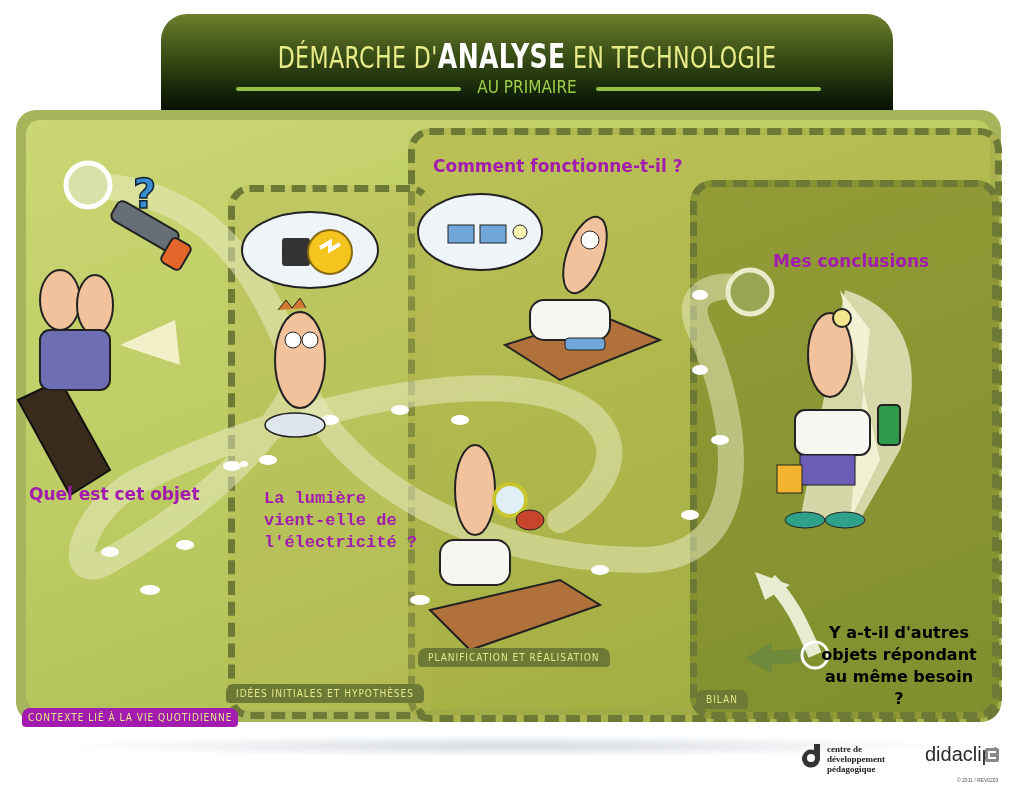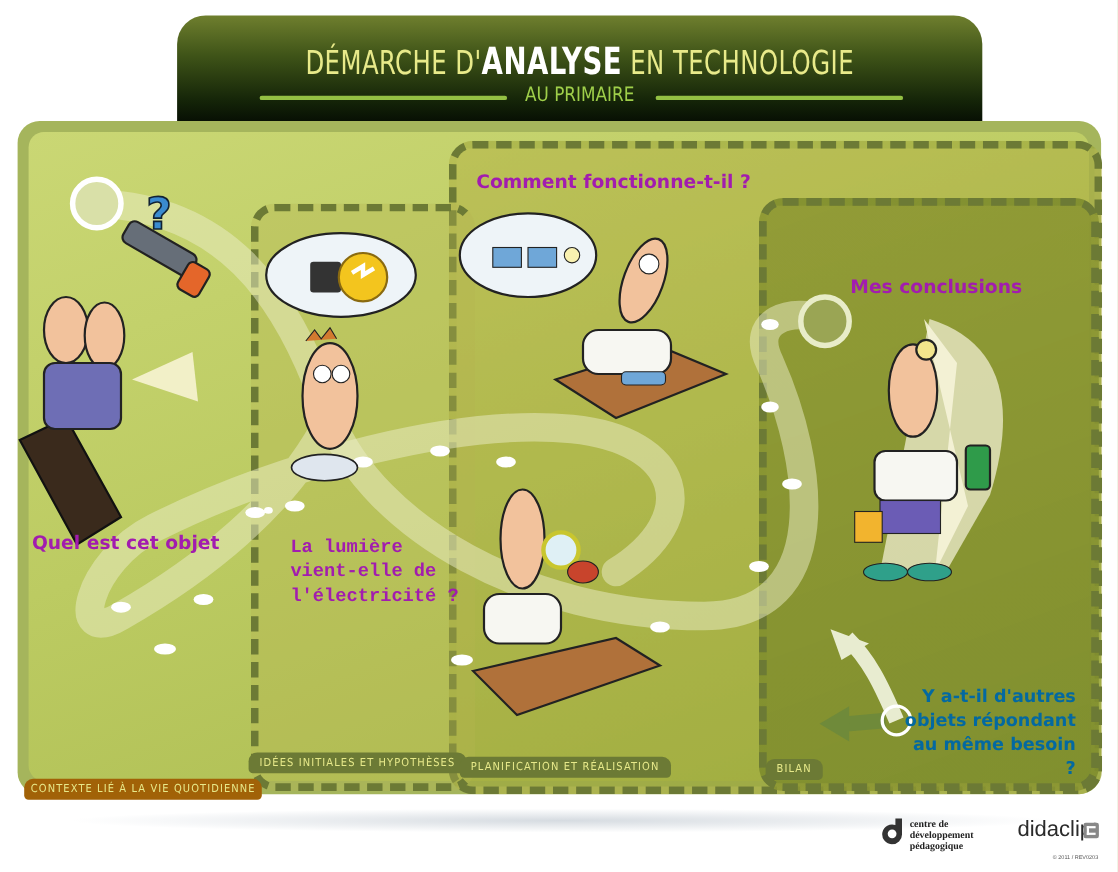--- a/index.html
+++ b/index.html
@@ -21,22 +21,22 @@
   .zone{border:7px dashed #6c7a35;border-radius:22px;}
   .z2{left:228px;top:185px;width:190px;height:520px;background:rgba(180,180,80,0.35);border-right-color:transparent;}
   .z3{left:408px;top:128px;width:580px;height:580px;background:linear-gradient(160deg,rgba(180,178,70,0.55),rgba(150,160,50,0.55));}
   .z4{left:690px;top:180px;width:295px;height:525px;background:linear-gradient(160deg,rgba(140,150,50,0.85),rgba(125,140,45,0.9));}
   
   svg.path{left:0;top:0;}
   
   .q{font-family:"DejaVu Sans",sans-serif;font-weight:bold;color:#a21caf;font-size:17px;line-height:22px;}
   .tab{background:#6c7a35;color:#e7e98a;font-size:10px;letter-spacing:1px;padding:4px 10px;border-radius:8px 8px 4px 4px;
     font-family:"DejaVu Sans Condensed","DejaVu Sans",sans-serif;white-space:nowrap;}
-  .tab-ctx{background:#a16207;left:22px;top:708px;padding:4px 6px;}
-  .hand{font-family:"DejaVu Sans",sans-serif;font-weight:bold;color:#0369a1;font-size:16px;line-height:22px;text-align:right;}
+  .tab-ctx{background:#a21caf;left:22px;top:708px;padding:4px 6px;}
+  .hand{font-family:"DejaVu Sans",sans-serif;font-weight:bold;color:#000000;font-size:16px;line-height:22px;text-align:center;}
   
   .cdp-text{font-family:Liberation Serif, serif;font-size:9px;line-height:10px;color:#222;font-weight:bold;}
   .dida{font-family:"Liberation Sans",sans-serif;font-size:20px;color:#2a2a2a;}
   .copy{font-family:"Liberation Sans",sans-serif;font-size:5px;color:#555;}
   .shadow{left:60px;top:735px;width:900px;height:22px;border-radius:50%;
     background:radial-gradient(ellipse at center,rgba(180,190,200,0.55) 0%,rgba(255,255,255,0) 70%);}
 </style>
 </head>
 <body>
 
@@ -168,21 +168,21 @@
 </div>
 <div class="abs q" style="left:773px;top:250px;">Mes conclusions</div>
 <div class="abs hand" style="left:820px;top:622px;width:158px;">
   <div>Y a-t-il d'autres</div>
   <div>objets répondant</div>
   <div>au même besoin ?</div>
 </div>
 
 <div class="abs tab tab-ctx">CONTEXTE LIÉ À LA VIE QUOTIDIENNE</div>
 <div class="abs tab" style="left:226px;top:684px;text-align:right;">IDÉES INITIALES ET HYPOTHÈSES</div>
-<div class="abs tab" style="left:418px;top:688px;">PLANIFICATION ET RÉALISATION</div>
+<div class="abs tab" style="left:418px;top:648px;">PLANIFICATION ET RÉALISATION</div>
 <div class="abs tab" style="left:696px;top:690px;">BILAN</div>
 
 <div class="abs" style="left:800px;top:742px;width:22px;height:26px;">
   <svg width="22" height="26">
       <path d="M14 2 L14 8 A9 9 0 1 0 20 16 L20 2 Z" fill="#333"></path>
       <circle cx="11" cy="16" r="4" fill="#fff"></circle>
     </svg>
 </div>
 <div class="abs cdp-text" style="left:827px;top:744px;">
   <div>centre de</div>

